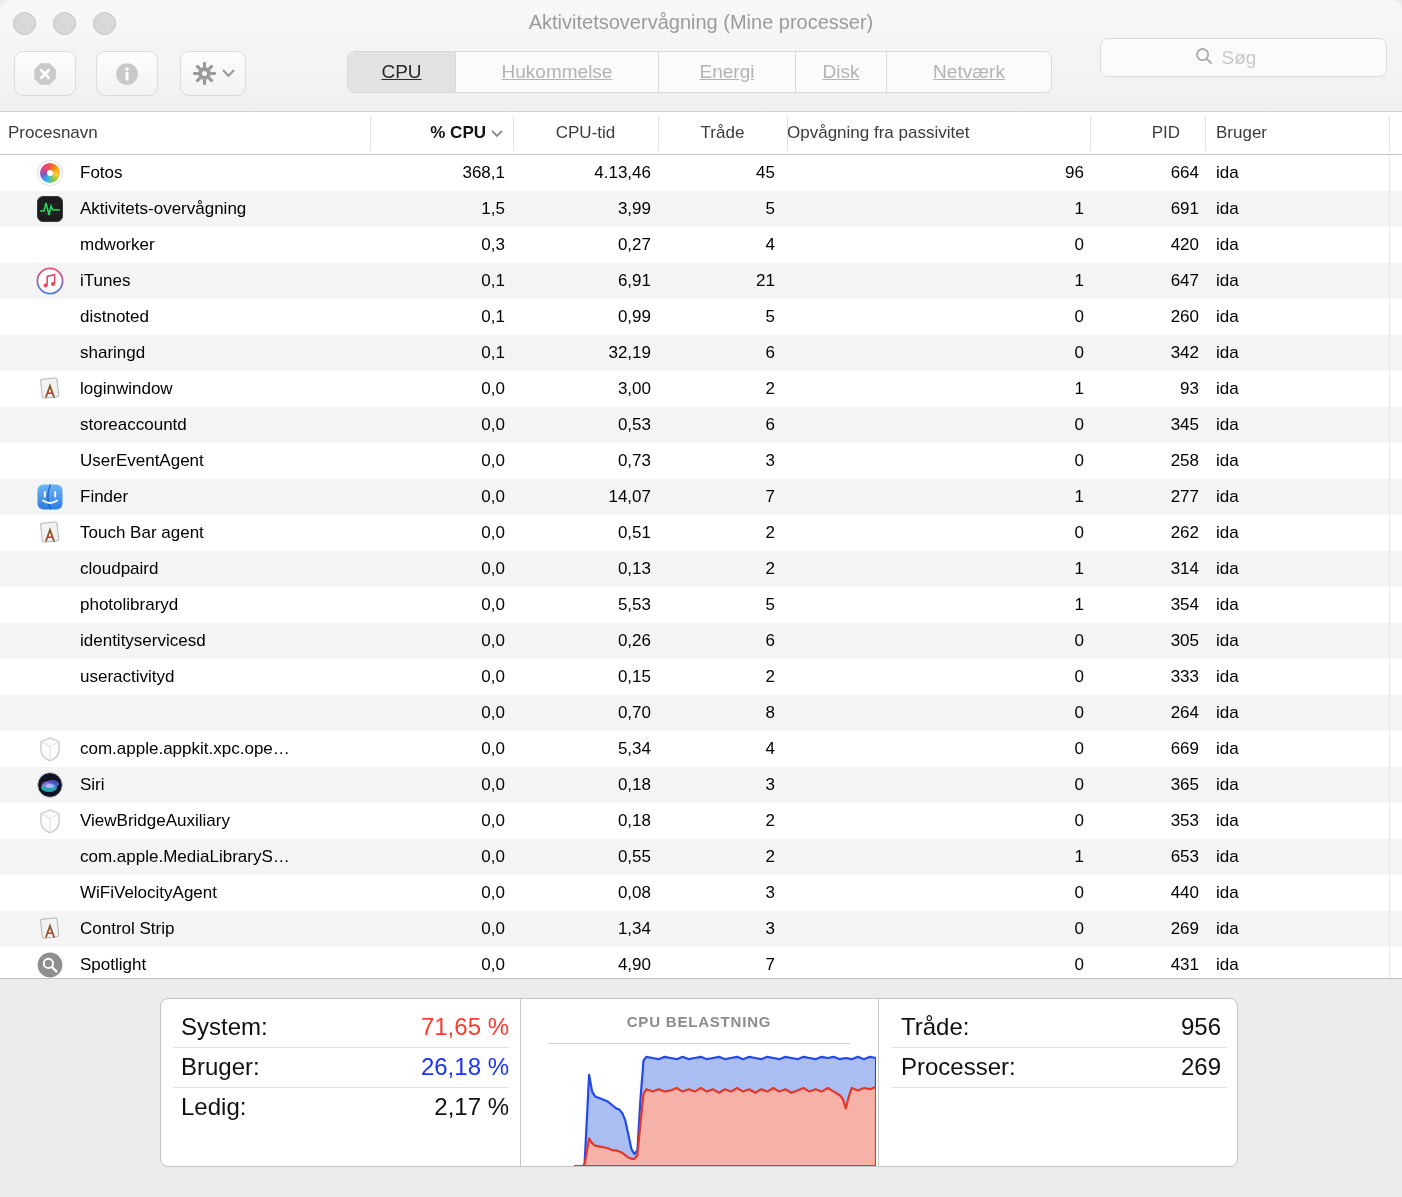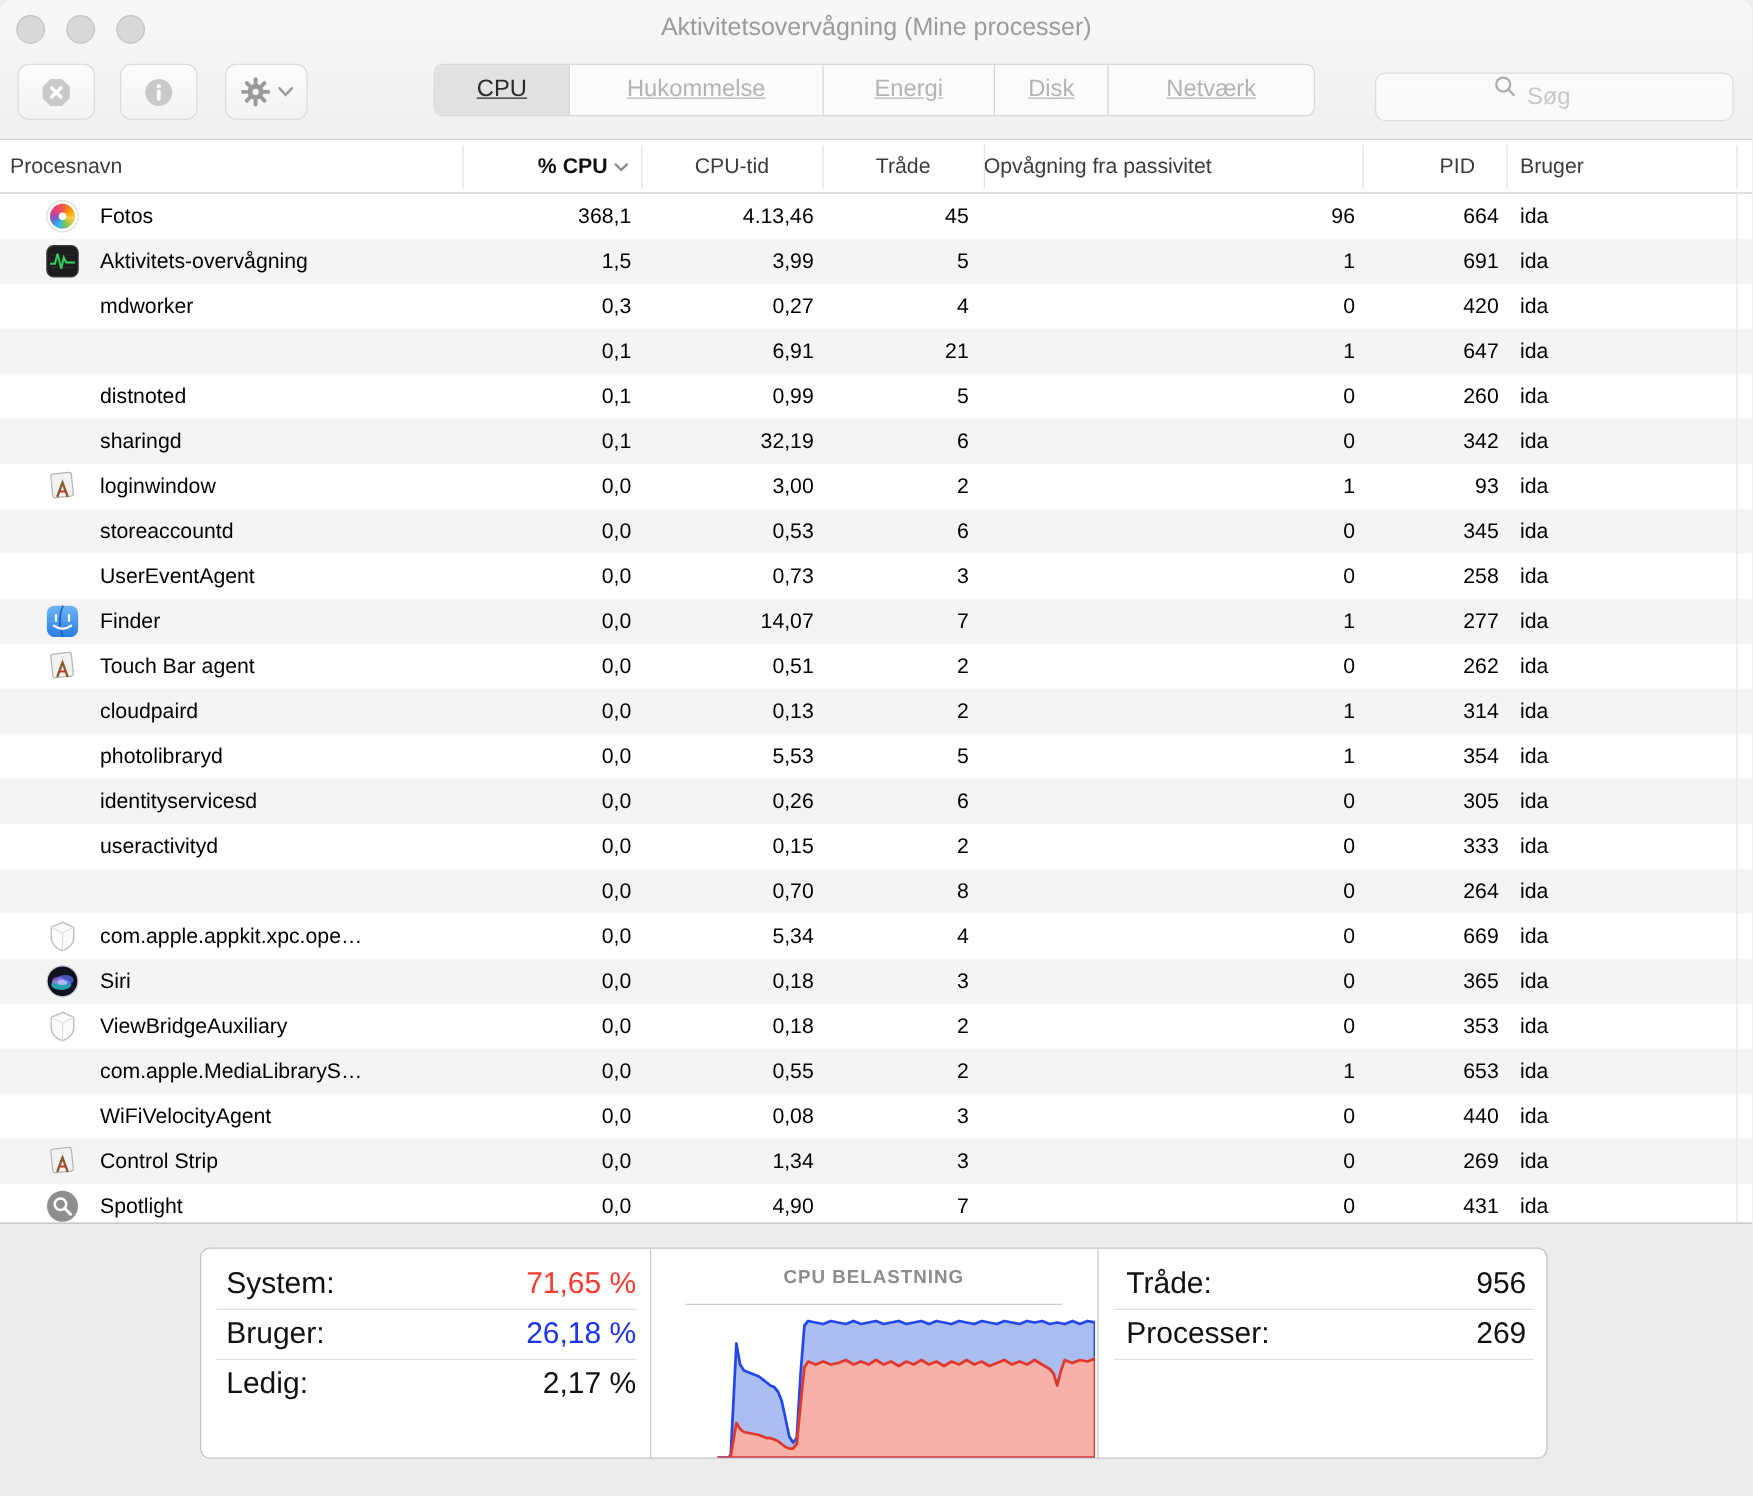--- a/index.html
+++ b/index.html
@@ -15,21 +15,21 @@
   .tbtn svg{display:block}
   .btn-quit{left:14px;width:62px}
   .btn-info{left:96px;width:62px}
   .btn-gear{left:180px;width:66px;gap:5px}
 
   .segments{position:absolute;left:347px;top:51px;height:42px;display:flex;border:1px solid #d8d8d8;border-radius:7px;overflow:hidden;background:#fbfbfb;box-sizing:border-box;}
   .seg{display:flex;align-items:center;justify-content:center;font-size:19px;color:#b3b3b3;border-right:1px solid #d8d8d8;box-sizing:border-box;text-decoration:underline;}
   .seg:last-child{border-right:none}
   .seg.sel{background:#e2e2e2;color:#2a2a2a;}
 
-  .search{position:absolute;left:1100px;top:58px;width:287px;height:39px;border:1px solid #dcdcdc;border-radius:8px;background:rgba(255,255,255,.6);display:flex;justify-content:center;box-sizing:border-box;}
+  .search{position:absolute;left:1100px;top:38px;width:287px;height:39px;border:1px solid #dcdcdc;border-radius:8px;background:rgba(255,255,255,.6);display:flex;align-items:center;justify-content:center;box-sizing:border-box;}
   .search input{border:none;outline:none;background:transparent;font-size:19px;color:#555;width:70px;font-family:inherit;}
   .search input::placeholder{color:#c8c8c8;}
   .search svg{margin-right:6px}
 
   
   .thead{position:absolute;left:0;top:112px;width:1402px;height:43px;background:#ffffff;border-bottom:1px solid #c6c6c6;box-sizing:border-box;}
   .hcell{position:absolute;top:0;height:42px;display:flex;align-items:center;font-size:17px;color:#3c3c3c;box-sizing:border-box;}
   .hsep{position:absolute;top:4px;height:35px;width:1px;background:#e2e2e2;}
   .vline{position:absolute;width:1px;background:#e7e7e7;}
 
@@ -228,20 +228,37 @@
           <span class="pname">mdworker</span>
         </div>
         <div class="cell col-cpu">0,3</div>
         <div class="cell col-time">0,27</div>
         <div class="cell col-threads">4</div>
         <div class="cell col-wake">0</div>
         <div class="cell col-pid">420</div>
         <div class="cell col-user">ida</div>
       </div>
       <div class="row alt">
+        <div class="cell col-name">
+          <span class="icon-slot">
+            <svg width="28" height="28" viewBox="0 0 28 28">
+              <defs>
+                <linearGradient id="itg" x1="0" y1="0" x2="0" y2="1">
+                  <stop offset="0" stop-color="#ea4e77"></stop>
+                  <stop offset="1" stop-color="#4a7fe8"></stop>
+                </linearGradient>
+              </defs>
+              <circle cx="14" cy="14" r="12.6" fill="#fff" stroke="url(#itg)" stroke-width="1.8"></circle>
+              <path d="M11.2 18.6 V9.4 l7.4-1.9 v9.4" stroke="#e8465f" stroke-width="1.5" fill="none"></path>
+              <circle cx="9.6" cy="18.6" r="2" fill="#e8465f"></circle>
+              <circle cx="17" cy="16.9" r="2" fill="#e8465f"></circle>
+            </svg>
+          </span>
+          <span class="pname">iTunes</span>
+        </div>
         <div class="cell col-cpu">0,1</div>
         <div class="cell col-time">6,91</div>
         <div class="cell col-threads">21</div>
         <div class="cell col-wake">1</div>
         <div class="cell col-pid">647</div>
         <div class="cell col-user">ida</div>
       </div>
       <div class="row">
         <div class="cell col-name">
           <span class="pname">distnoted</span>

